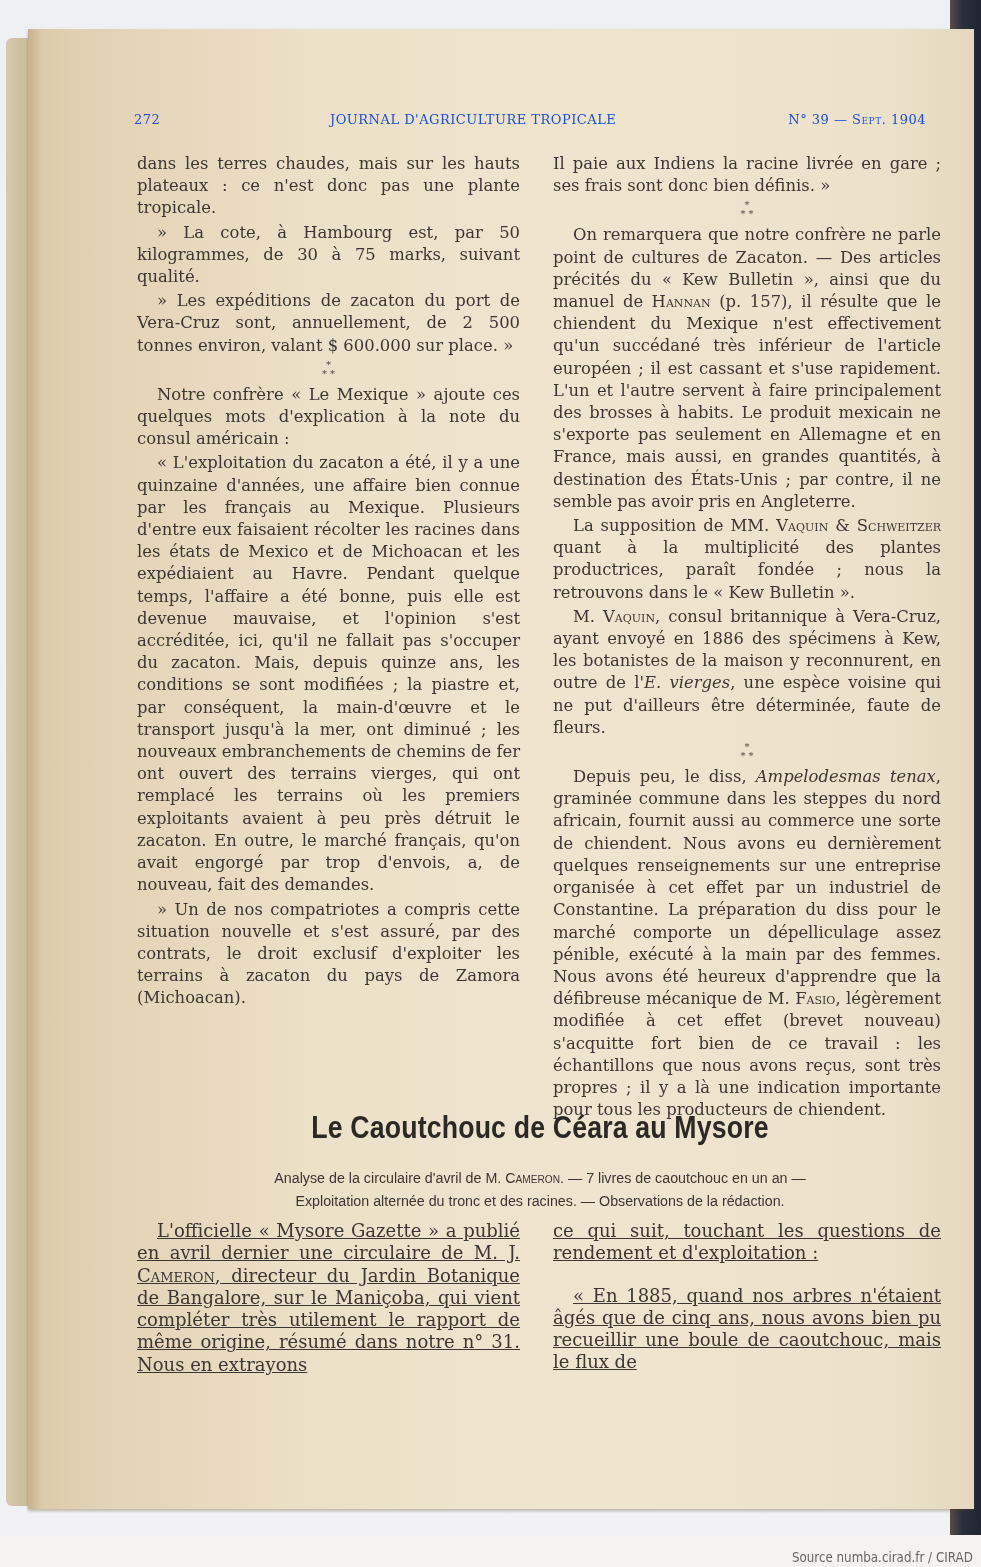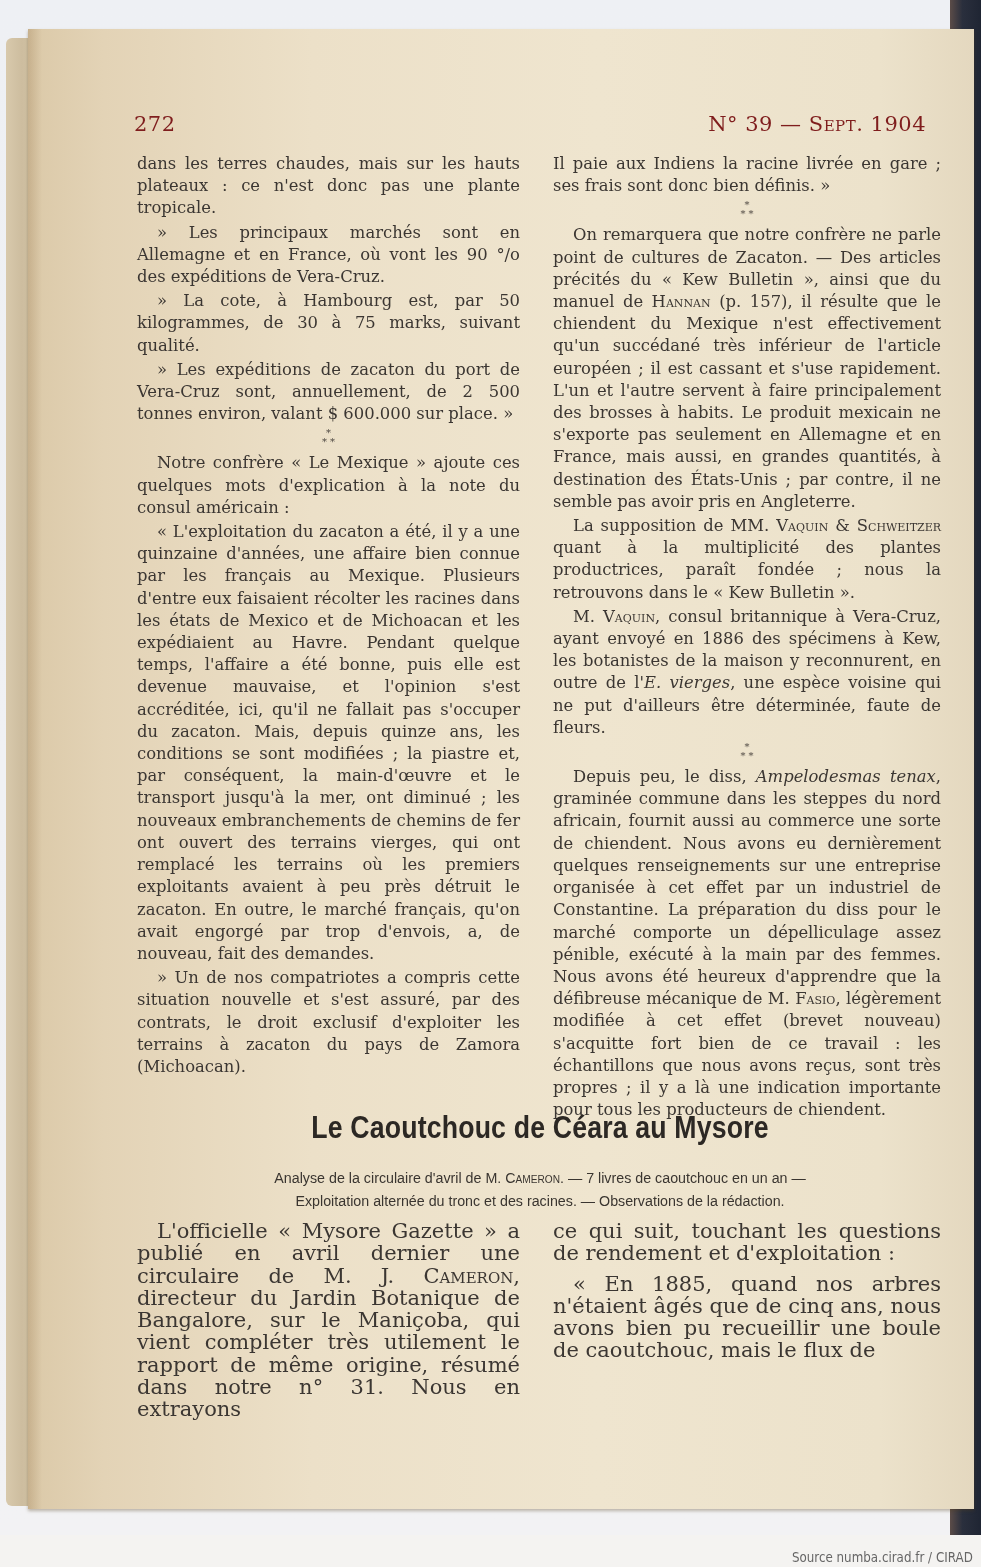--- a/index.html
+++ b/index.html
@@ -25,21 +25,21 @@
       position: absolute; left: 28px; top: 29px; width: 946px; height: 1480px;
       background: linear-gradient(90deg, #dbc9a8 0%, #e3d3b6 8%, #ece0c8 30%, #efe5cf 60%, #ece2cb 90%, #e4d8bf 100%);
       box-shadow: 0 2px 3px rgba(80,60,30,0.35);
     }
     .page-inner-shadow {
       position: absolute; left: 28px; top: 29px; width: 14px; height: 1480px;
       background: linear-gradient(90deg, rgba(160,130,90,0.35), rgba(160,130,90,0));
     }
     .running-head {
       position: absolute; top: 112px; left: 134px; width: 792px; height: 26px;
-      color: #7f1d1d; font-size: 21px; letter-spacing: 0.5px;
+      color: #1d4ed8; font-size: 13px; letter-spacing: 0.5px;
     }
     .running-head .pgnum { position: absolute; left: 0; top: 0; }
     .running-head .jtitle { position: absolute; left: 196px; top: 0; }
     .running-head .issue { position: absolute; right: 0; top: 0; font-variant: small-caps; }
 
     .col {
       position: absolute; color: #3b3632; font-size: 16.4px; line-height: 22.2px;
       text-align: justify; hyphens: none;
     }
     .col-left { left: 137px; width: 383px; top: 153px; }
@@ -57,44 +57,44 @@
     .article-title {
       position: absolute; top: 1110px; left: 134px; width: 812px; text-align: center;
       font-family: "Liberation Sans", sans-serif; font-weight: bold; font-size: 31px;
       color: #2c2824; transform: scaleX(0.86); transform-origin: center; letter-spacing: 0.2px;
     }
     .article-sub {
       position: absolute; top: 1166px; left: 134px; width: 812px; text-align: center;
       font-family: "Liberation Sans", sans-serif; font-size: 15.5px; line-height: 23px;
       color: #3a3530; transform: scaleX(0.92); transform-origin: center;
     }
-    .col2 { top: 1220px; font-size: 21px; line-height: 22.3px; }
+    .col2 { top: 1220px; font-size: 18px; line-height: 22.3px; text-decoration: underline; }
     .source-credit {
       position: absolute; right: 8px; bottom: 2px;
       font-family: "DejaVu Sans", sans-serif; font-size: 14px; color: #666;
       transform: scaleX(0.85); transform-origin: right;
     }
   </style>
 </head>
 <body>
 
 <div class="scan-bg"></div>
 <div class="dark-edge"></div>
 <div class="stack-edge"></div>
 <div class="page"></div>
 <div class="page-inner-shadow"></div>
 
 <div class="running-head">
   <span class="pgnum">272</span>
+  <span class="jtitle">JOURNAL D'AGRICULTURE TROPICALE</span>
   <span class="issue">N° 39 — Sept. 1904</span>
 </div>
 
 <div class="col col-left">
   <p class="noindent">dans les terres chaudes, mais sur les hauts plateaux : ce n'est donc pas une plante tropicale.</p>
-  <p class="gap">» Les principaux marchés sont en Allemagne et en France, où vont les 90 °/o des expéditions de Vera-Cruz.</p>
   <p class="gap">» La cote, à Hambourg est, par 50 kilogrammes, de 30 à 75 marks, suivant qualité.</p>
   <p class="gap">» Les expéditions de zacaton du port de Vera-Cruz sont, annuellement, de 2 500 tonnes environ, valant $ 600.000 sur place. »</p>
   <div class="asterism">*<br>* *</div>
   <p>Notre confrère « Le Mexique » ajoute ces quelques mots d'explication à la note du consul américain :</p>
   <p class="gap">« L'exploitation du zacaton a été, il y a une quinzaine d'années, une affaire bien connue par les français au Mexique. Plusieurs d'entre eux faisaient récolter les racines dans les états de Mexico et de Michoacan et les expédiaient au Havre. Pendant quelque temps, l'affaire a été bonne, puis elle est devenue mauvaise, et l'opinion s'est accréditée, ici, qu'il ne fallait pas s'occuper du zacaton. Mais, depuis quinze ans, les conditions se sont modifiées ; la piastre et, par conséquent, la main-d'œuvre et le transport jusqu'à la mer, ont diminué ; les nouveaux embranchements de chemins de fer ont ouvert des terrains vierges, qui ont remplacé les terrains où les premiers exploitants avaient à peu près détruit le zacaton. En outre, le marché français, qu'on avait engorgé par trop d'envois, a, de nouveau, fait des demandes.</p>
   <p class="gap">» Un de nos compatriotes a compris cette situation nouvelle et s'est assuré, par des contrats, le droit exclusif d'exploiter les terrains à zacaton du pays de Zamora (Michoacan).</p>
 </div>
 
 <div class="col col-right">
   <p class="noindent">Il paie aux Indiens la racine livrée en gare ; ses frais sont donc bien définis. »</p>
@@ -111,16 +111,16 @@
   <div><span>Analyse de la circulaire d'avril de M. </span><span class="sc">Cameron</span><span>. — 7 livres de caoutchouc en un an —</span></div>
   <div>Exploitation alternée du tronc et des racines. — Observations de la rédaction.</div>
 </div>
 
 <div class="col col-left col2">
   <p><span>L'officielle « Mysore Gazette » a publié en avril dernier une circulaire de M. J. </span><span class="sc">Cameron</span><span>, directeur du Jardin Botanique de Bangalore, sur le Maniçoba, qui vient compléter très utilement le rapport de même origine, résumé dans notre n° 31. Nous en extrayons</span></p>
 </div>
 
 <div class="col col-right col2">
   <p class="noindent">ce qui suit, touchant les questions de rendement et d'exploitation :</p>
-  <p style="margin-top:8px">« En 1885, quand nos arbres n'étaient âgés que de cinq ans, nous avons bien pu recueillir une boule de caoutchouc, mais le flux de</p>
+  <p style="margin-top:20px">« En 1885, quand nos arbres n'étaient âgés que de cinq ans, nous avons bien pu recueillir une boule de caoutchouc, mais le flux de</p>
 </div>
 
 <div class="source-credit">Source numba.cirad.fr / CIRAD</div>
 
 </body></html>

